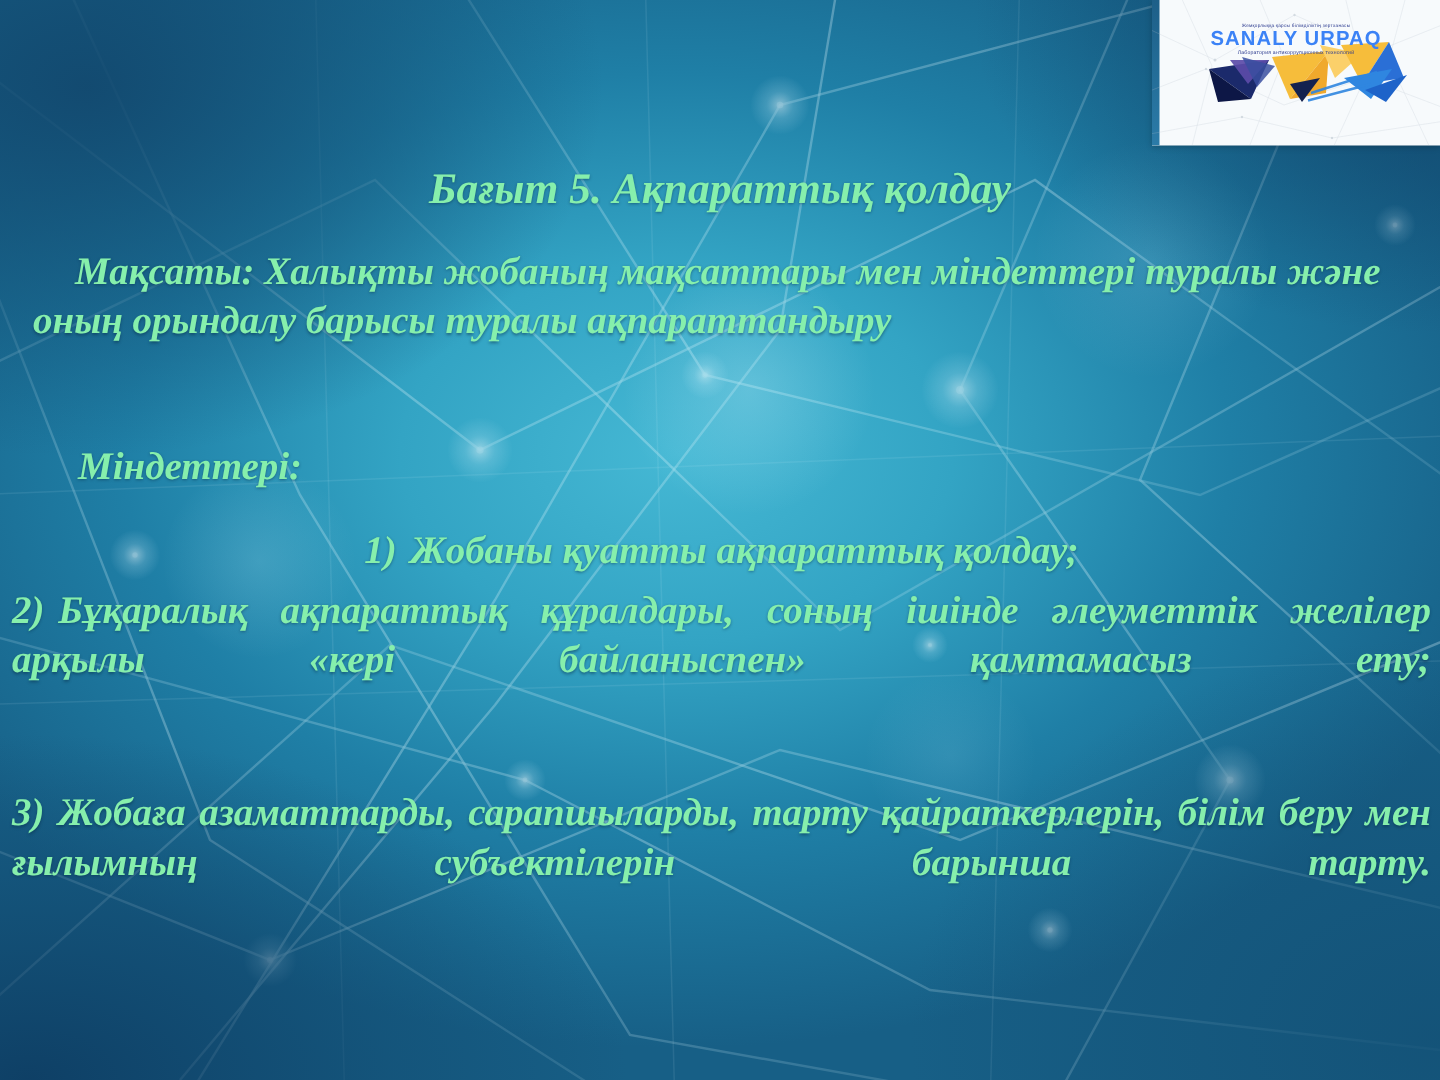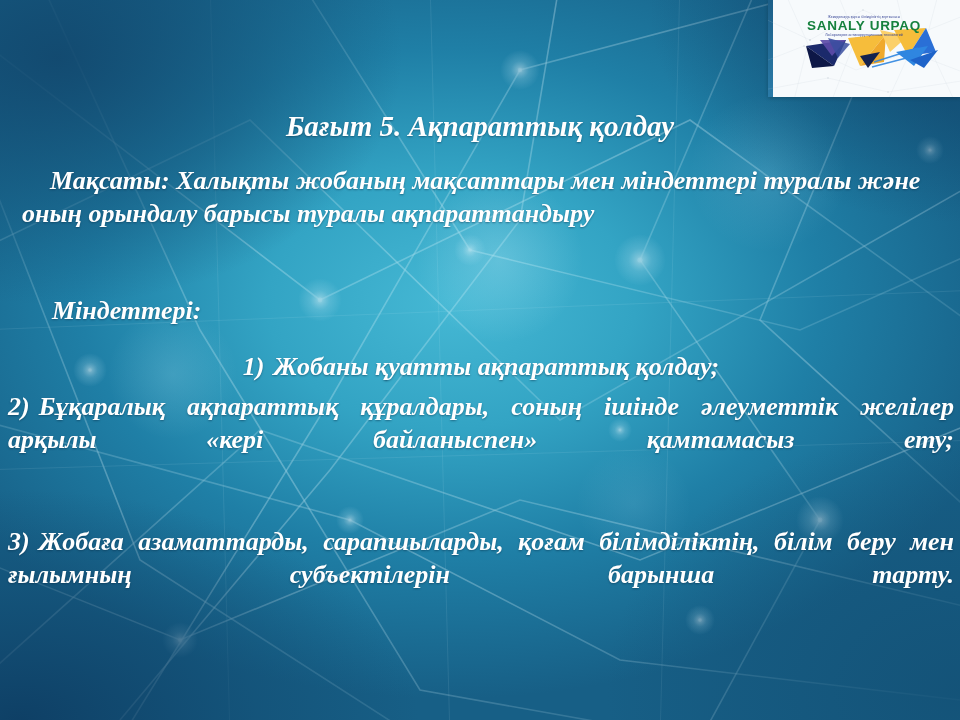--- a/index.html
+++ b/index.html
@@ -100,21 +100,21 @@
     letter-spacing: 0.18px;
     color: #2b3a8f;
     line-height: 1.1;
     white-space: nowrap;
   }
   .logo-word {
     font-family: "Liberation Sans", sans-serif;
     font-size: 13.5px;
     font-weight: 700;
     letter-spacing: 0.7px;
-    color: #15803d;
+    color: #3b82f6;
     line-height: 1.05;
     white-space: nowrap;
   }
   .logo-sub {
     font-family: "Liberation Sans", sans-serif;
     font-size: 3.4px;
     letter-spacing: 0.15px;
     color: #2b3a8f;
     line-height: 1.1;
     white-space: nowrap;
@@ -123,21 +123,21 @@
   
   .content {
     position: absolute;
     left: 0;
     top: 0;
     width: 960px;
     height: 720px;
   }
   .txt {
     position: absolute;
-    color: #ffffff;
+    color: #86efac;
     font-weight: bold;
     font-style: italic;
     text-shadow: 0 1px 2px rgba(6,40,64,0.45);
     line-height: 1.28;
   }
 
   .slide-title {
     left: 60px;
     top: 108px;
     width: 840px;
@@ -272,21 +272,21 @@
 
     <div class="txt item item-1">
       <span class="num">1)</span><span>Жобаны қуатты ақпараттық қолдау;</span>
     </div>
 
     <div class="txt item item-2">
       <span class="num">2)</span><span>Бұқаралық ақпараттық құралдары, соның ішінде әлеуметтік желілер арқылы «кері байланыспен» қамтамасыз ету;</span>
     </div>
 
     <div class="txt item item-3">
-      <span class="num">3)</span><span>Жобаға азаматтарды, сарапшыларды, қоғам білімділіктің, білім беру мен ғылымның субъектілерін барынша тарту.</span>
+      <span class="num">3)</span><span>Жобаға азаматтарды, сарапшыларды, тарту қайраткерлерін, білім беру мен ғылымның субъектілерін барынша тарту.</span>
     </div>
 
   </div>
 
   <div class="logo-panel">
     <div class="logo-edge"></div>
 
     <svg class="logo-net" viewBox="0 0 192 97" preserveAspectRatio="none" aria-hidden="true">
       <g stroke="#b9c3cf" stroke-opacity="0.55" fill="none" stroke-width="0.5">
         <path d="M-5,18 L42,40 L95,10 L150,34 L200,14"></path>

